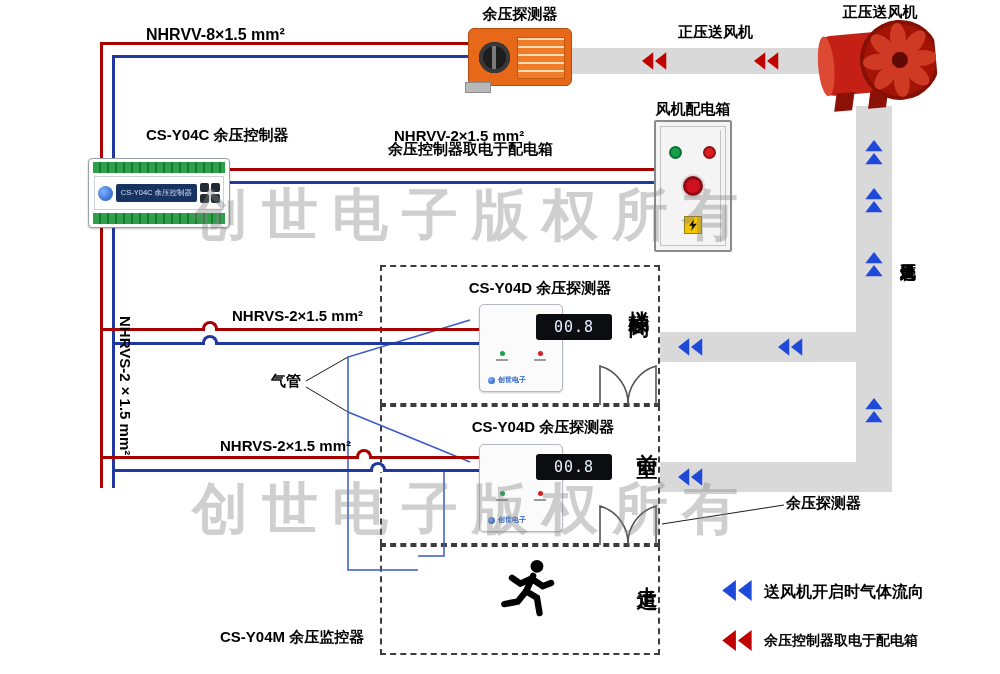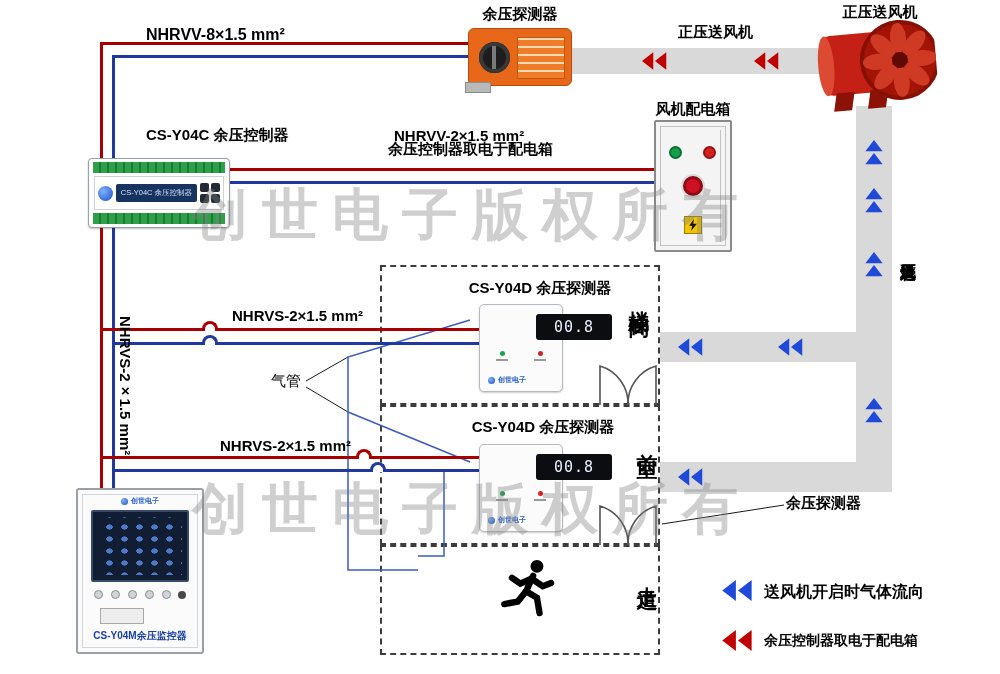--- a/index.html
+++ b/index.html
@@ -241,39 +241,20 @@
           <span class="dot r"></span>
           <span class="tag"></span>
         </div>
     </div>
     <div class="det-logo">
       <span class="blue-dot"></span>
       <span>创世电子</span>
     </div>
   </div>
 
-  <div class="device monitor">
-    <div class="mon-logo">
-      <span class="blue-dot"></span>
-      <span>创世电子</span>
-    </div>
-    <div class="mon-screen">
-      <div class="mon-keys"></div>
-    </div>
-    <div class="mon-btnrow">
-        <i></i>
-        <i></i>
-        <i></i>
-        <i></i>
-        <i></i>
-      </div>
-    <div class="mon-key"></div>
-    <div class="mon-slot"></div>
-    <div class="mon-label">CS-Y04M余压监控器</div>
-  </div>
 
   <svg class="runner" viewBox="0 0 100 100">
     <circle cx="64" cy="13" r="10" fill="#000"></circle>
     <g stroke="#000" stroke-width="10" stroke-linecap="round" fill="none">
       <path d="M58,28 L47,52"></path>
       <path d="M56,32 L38,40 L25,31"></path>
       <path d="M58,34 L73,44 L86,39"></path>
       <path d="M47,52 L64,62 L68,86"></path>
       <path d="M47,52 L34,68 L13,72"></path>
     </g>
@@ -339,26 +320,27 @@
   <div class="lbl" style="left:146px;top:26px;font-size:16px">NHRVV-8×1.5 mm²</div>
   <div class="lbl center" style="left:466px;top:5px;width:108px">余压探测器</div>
   <div class="lbl" style="left:678px;top:23px">正压送风机</div>
   <div class="lbl center" style="left:824px;top:3px;width:112px">正压送风机</div>
   <div class="lbl center" style="left:652px;top:100px;width:82px">风机配电箱</div>
   <div class="lbl" style="left:146px;top:126px">CS-Y04C 余压控制器</div>
   <div class="lbl" style="left:394px;top:127px">NHRVV-2×1.5 mm²</div>
   <div class="lbl" style="left:388px;top:140px">余压控制器取电于配电箱</div>
   <div class="lbl center" style="left:440px;top:279px;width:200px">CS-Y04D 余压探测器</div>
   <div class="lbl" style="left:232px;top:307px">NHRVS-2×1.5 mm²</div>
-  <div class="lbl" style="left:271px;top:372px;font-weight:400">气管</div>
+  <div class="lbl" style="left:271px;top:372px;font-weight:700">气管</div>
   <div class="lbl center" style="left:443px;top:418px;width:200px">CS-Y04D 余压探测器</div>
   <div class="lbl" style="left:220px;top:437px">NHRVS-2×1.5 mm²</div>
   <div class="lbl vtext" style="left:117px;top:316px">NHRVS-2×1.5 mm²</div>
   <div class="lbl" style="left:786px;top:494px">余压探测器</div>
   <div class="lbl vtext" style="left:897px;top:252px;font-size:16px">正压送风管道</div>
+  <div class="lbl" style="left:220px;top:628px">CS-Y04M 余压监控器</div>
   <div class="lbl vtext room-lbl" style="left:625px;top:294px">楼梯间</div>
   <div class="lbl vtext room-lbl" style="left:633px;top:437px">前室</div>
   <div class="lbl vtext room-lbl" style="left:633px;top:570px">走道</div>
 
   <div class="arrow blue" style="left:722px;top:580px;width:32px;height:21px">
     <svg viewBox="0 0 30 20">
         <polygon points="13,0 0,10 13,20"></polygon>
         <polygon points="28,0 15,10 28,20"></polygon>
       </svg>
     </div>

